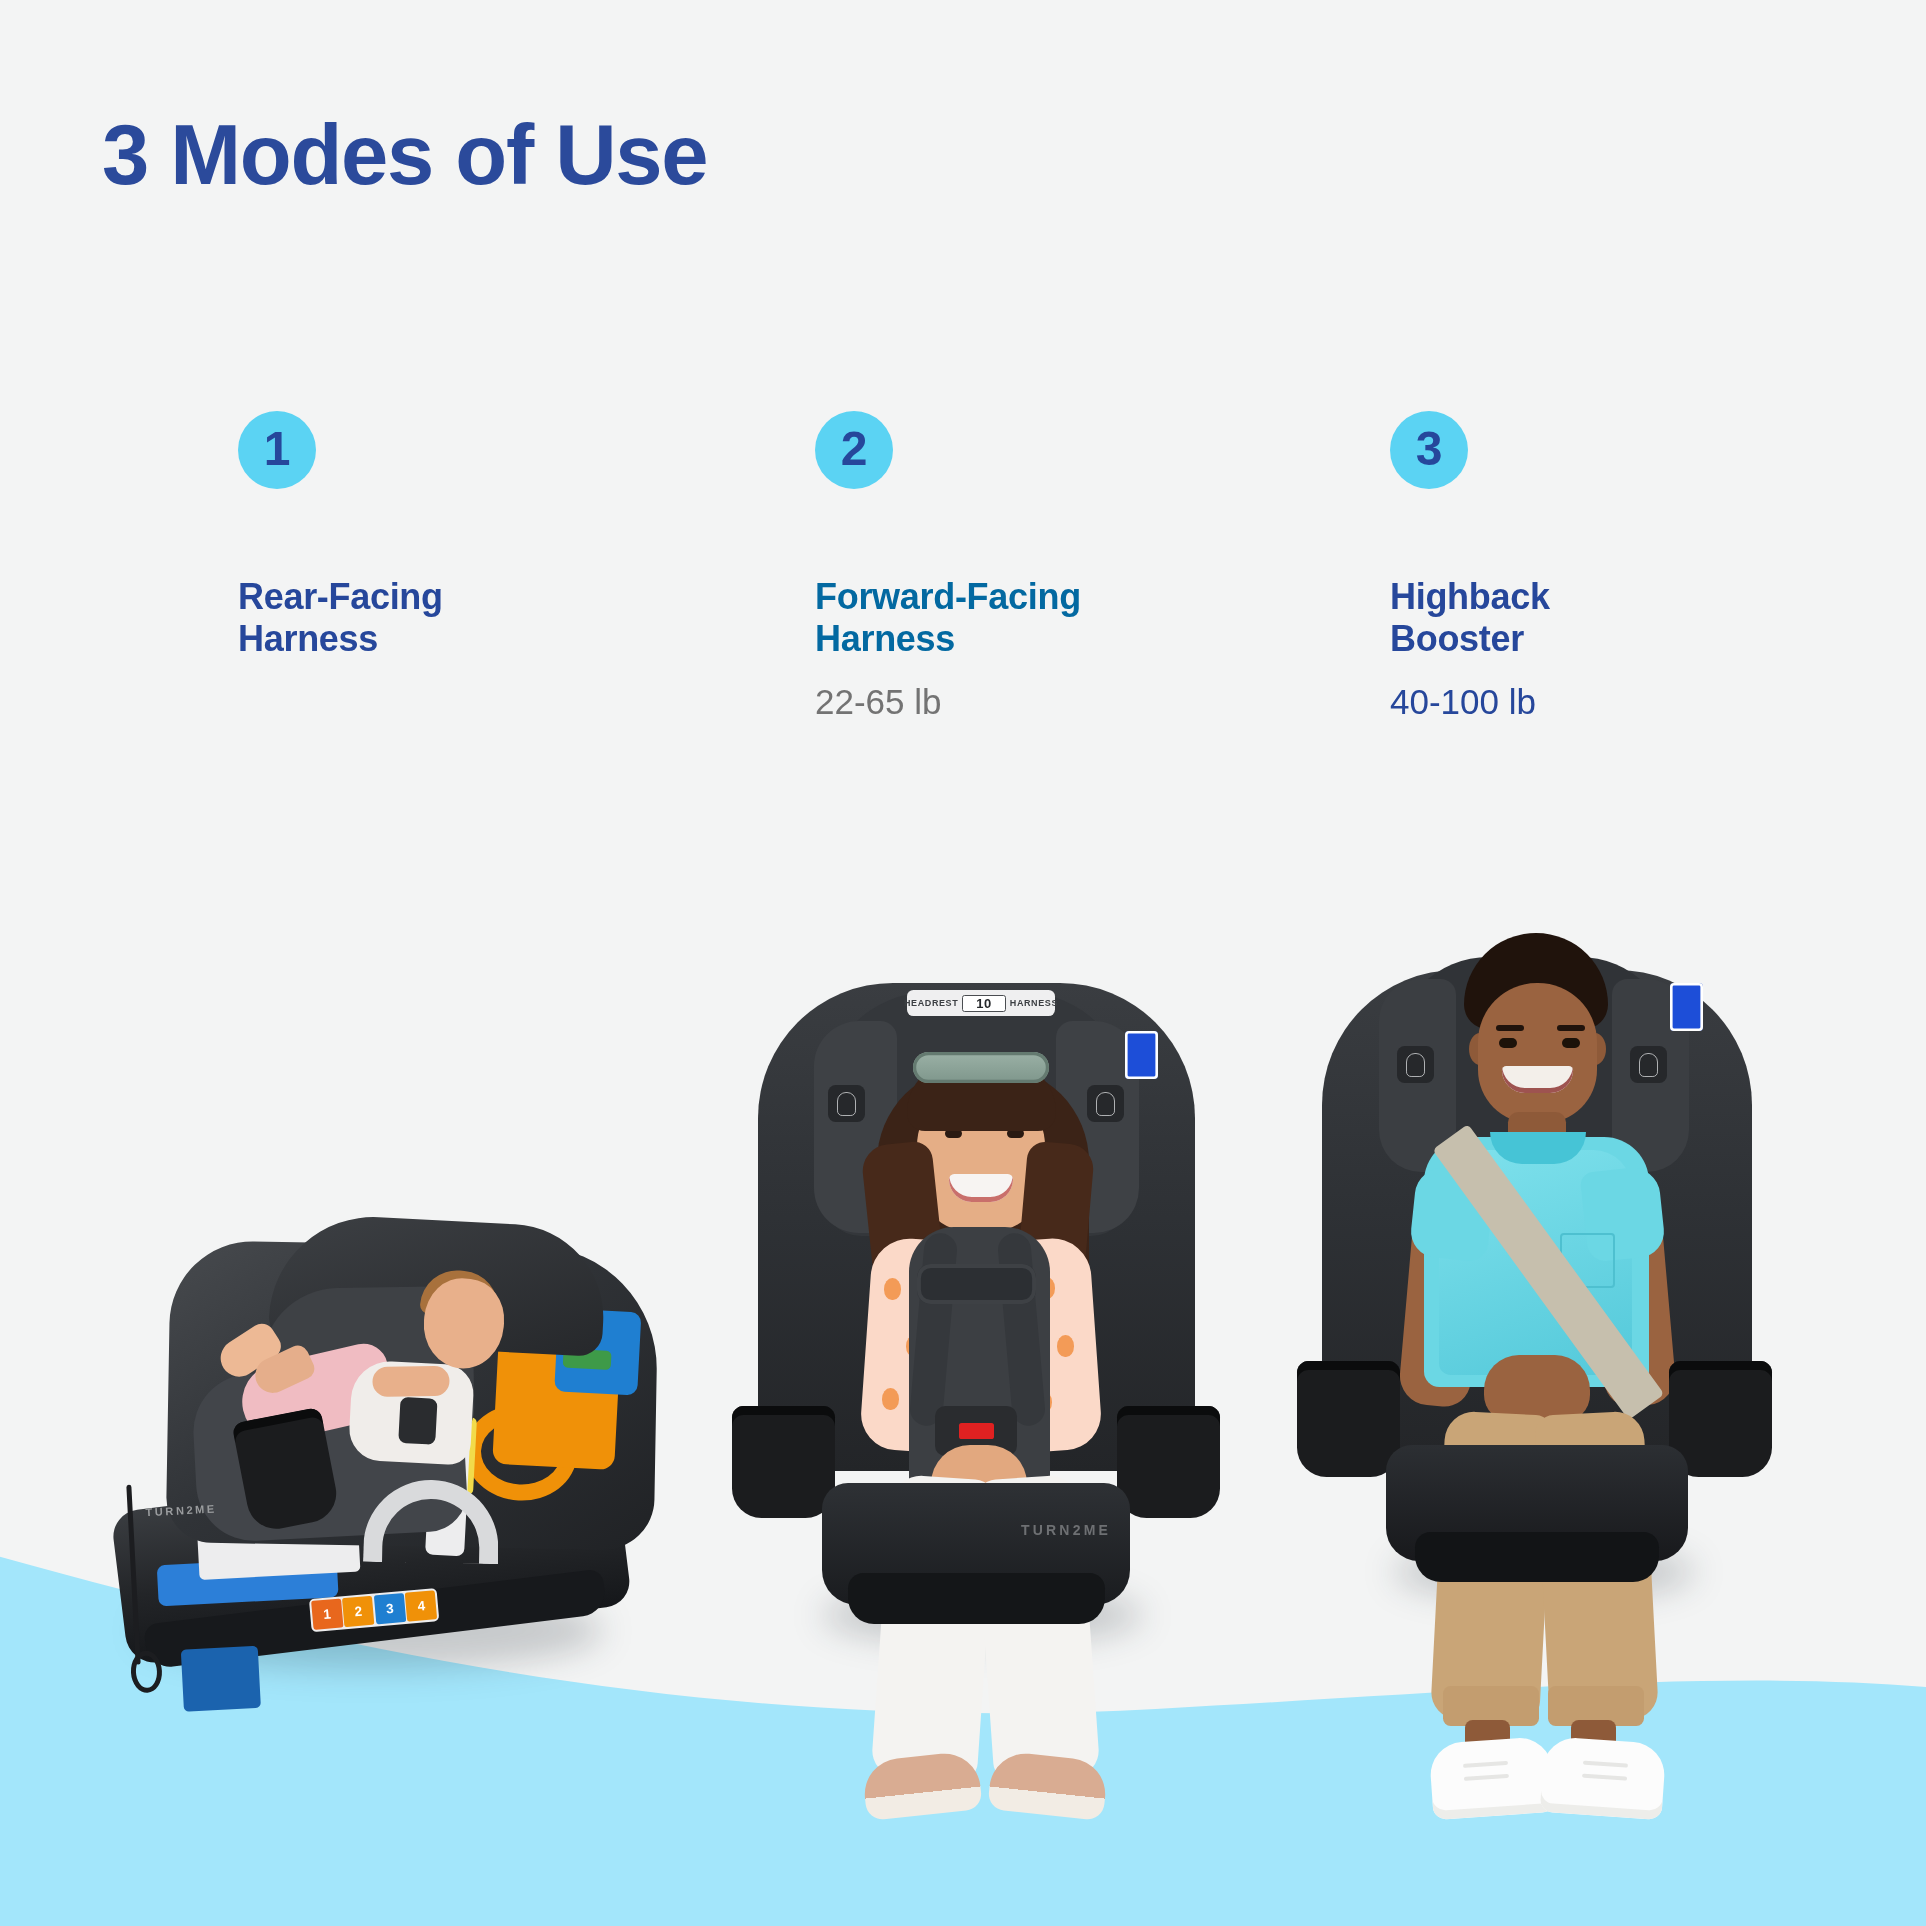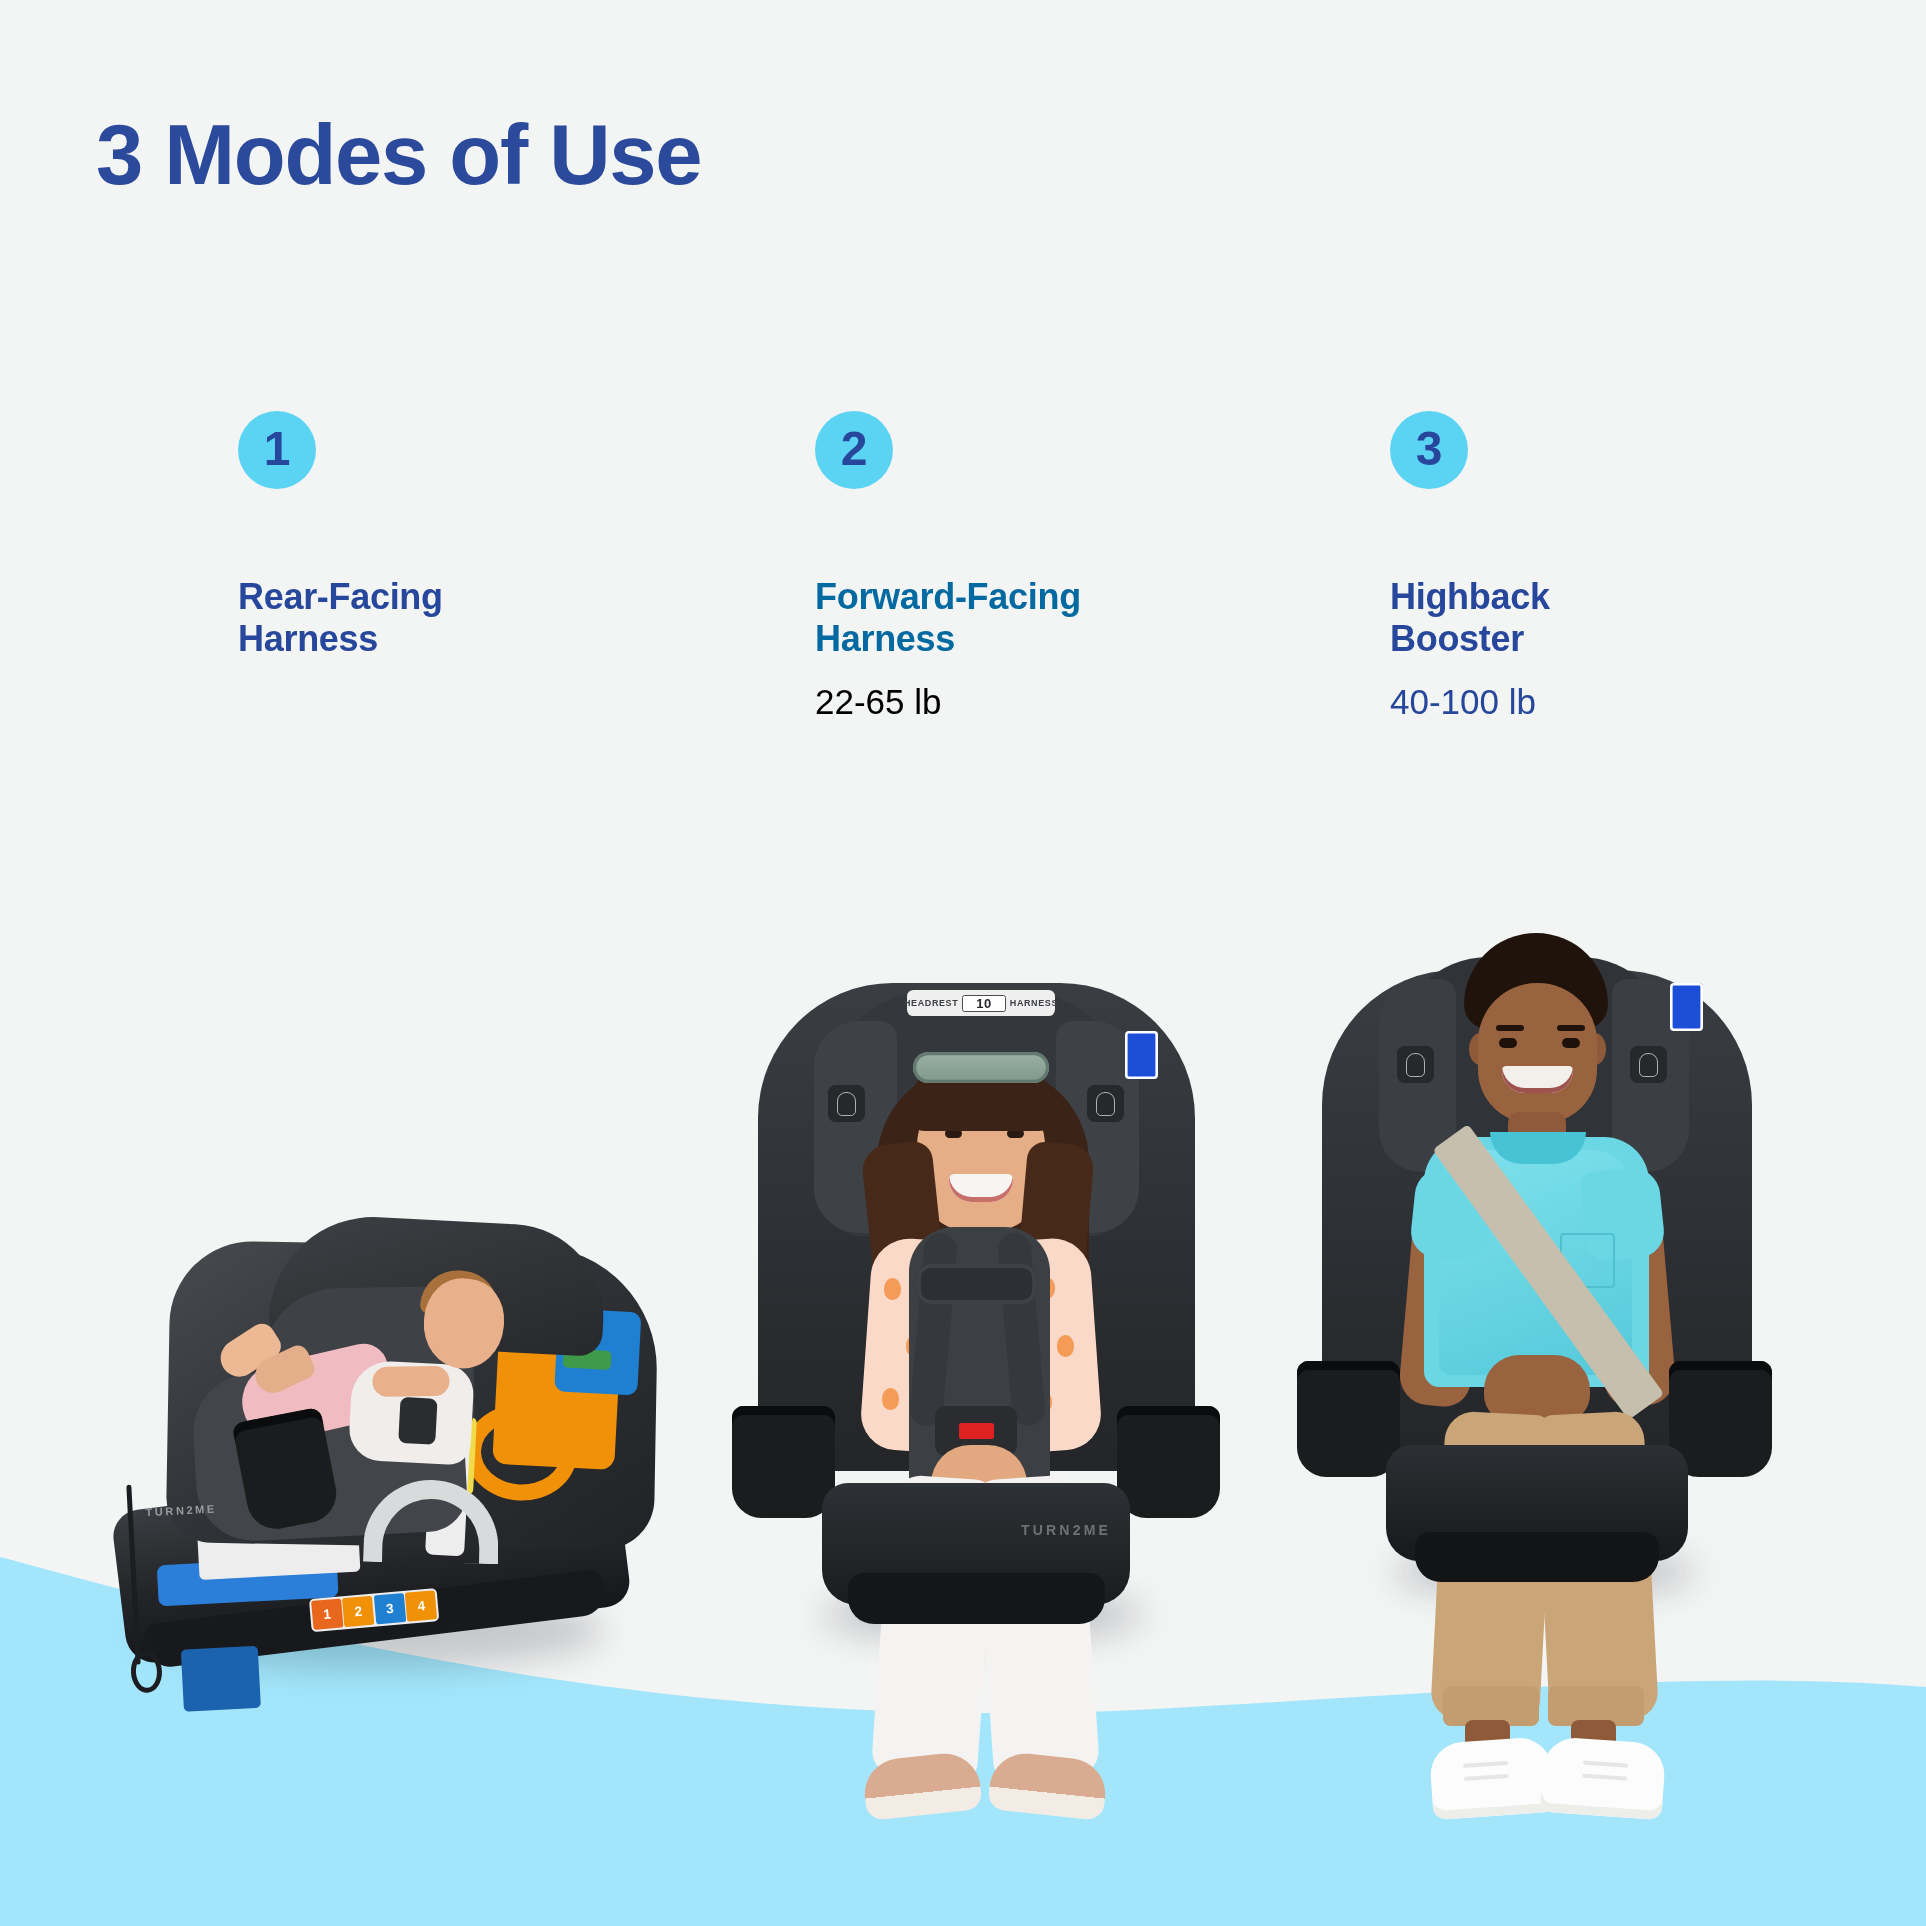--- a/index.html
+++ b/index.html
@@ -11,21 +11,21 @@
     font-family:"Liberation Sans", sans-serif;
     overflow:hidden;
   }
 
   
   .wave-layer{ position:absolute; left:0; bottom:0; width:1926px; height:578px; z-index:1; }
   .wave-layer svg{ display:block; width:1926px; height:578px; }
 
   
   .page-title{
-    position:absolute; left:96px; top:112px; z-index:5;
+    position:absolute; left:102px; top:112px; z-index:5;
     font-size:85px; font-weight:700; letter-spacing:-1.3px;
     color:#2B4A9B; line-height:1;
     white-space:nowrap;
   }
 
   
   .modes{ position:absolute; left:0; top:411px; width:1926px; z-index:5; }
   .mode-col{ position:absolute; top:0; width:526px; }
   .mode-col.c0{ left:238px; }
   .mode-col.c1{ left:815px; }
@@ -654,21 +654,21 @@
   </div>
 
   <div class="mode-col c1">
     <div class="badge" style="background: rgb(91, 211, 243);">
       <span class="badge-num" style="color: rgb(38, 71, 155);">2</span>
     </div>
     <div class="mode-name" style="color: #0369a1;">
       <div>Forward-Facing</div>
       <div>Harness</div>
     </div>
-    <div class="mode-weight" style="color: #000000;">22-65 lb</div>
+    <div class="mode-weight" style="color: #737373;">22-65 lb</div>
   </div>
 
   <div class="mode-col c2">
     <div class="badge" style="background: rgb(91, 211, 243);">
       <span class="badge-num" style="color: rgb(38, 71, 155);">3</span>
     </div>
     <div class="mode-name" style="color: rgb(38, 71, 155);">
       <div>Highback</div>
       <div>Booster</div>
     </div>

